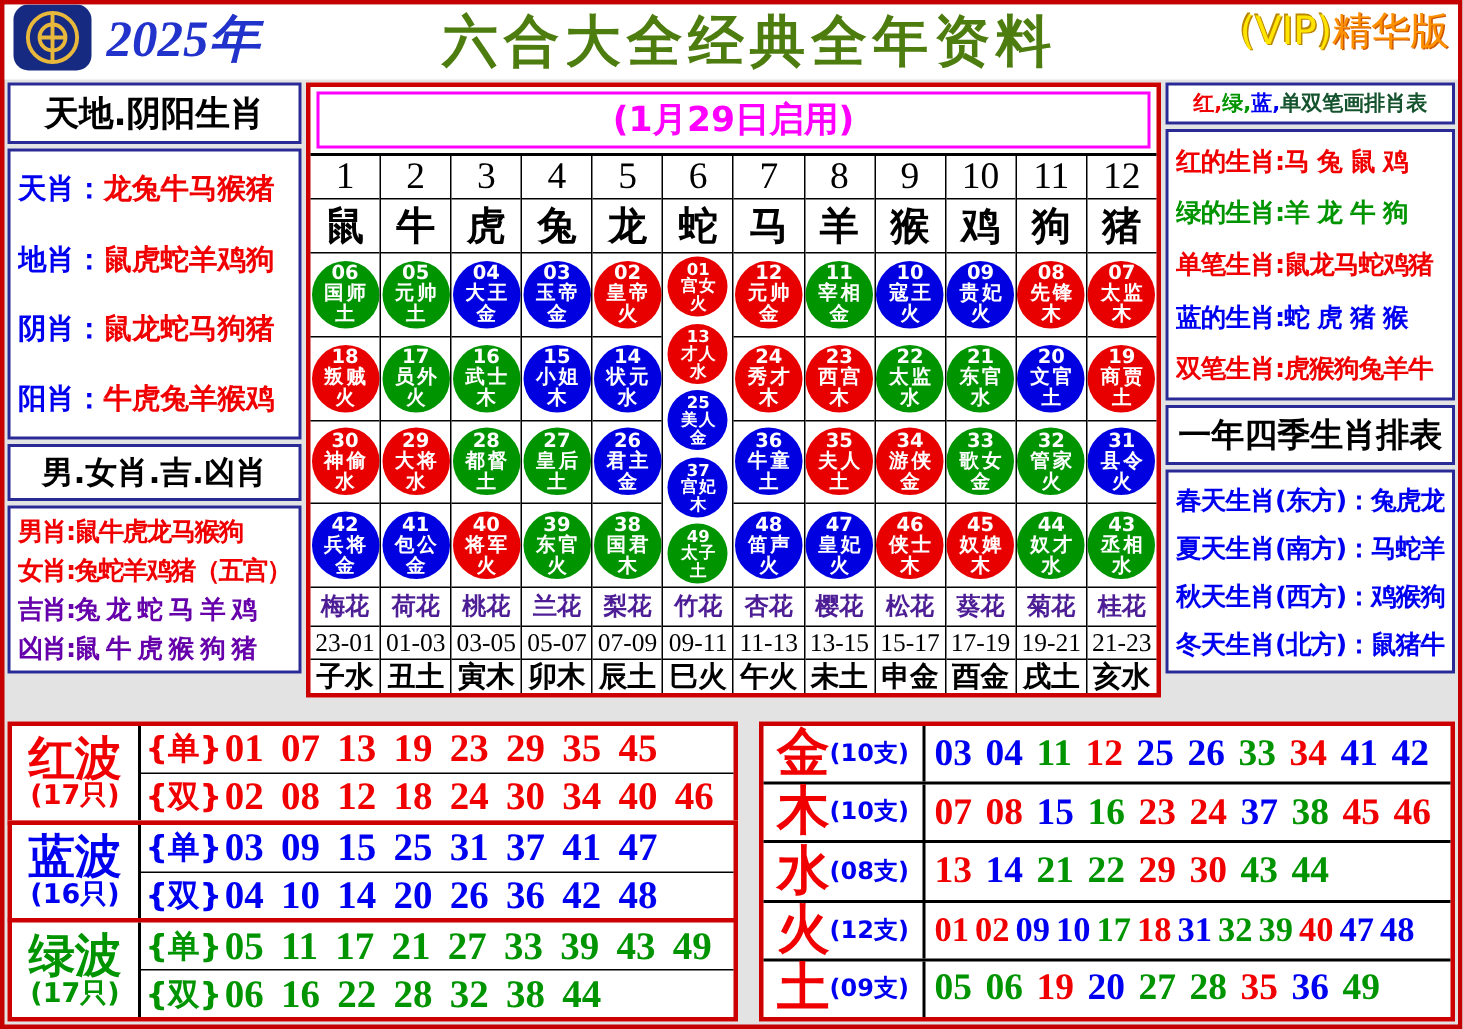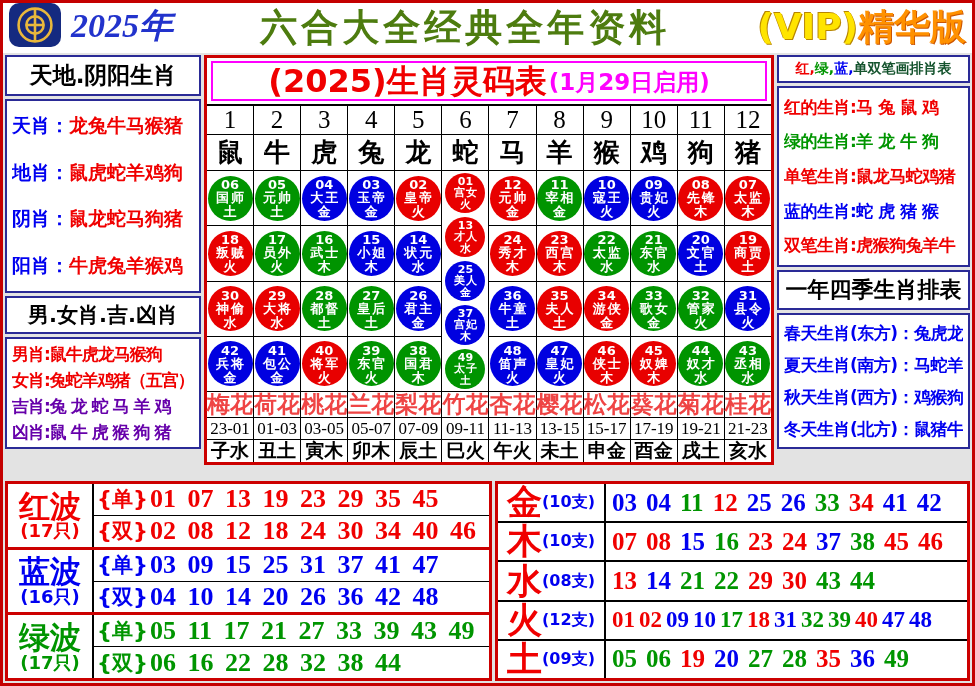--- a/index.html
+++ b/index.html
@@ -5,21 +5,21 @@
 *{box-sizing:border-box;margin:0;padding:0}
 html,body{width:975px;height:686px}
 body{font-family:"DejaVu Sans","Liberation Sans",sans-serif;background:#cfcfcf}
 .page{width:975px;height:686px;border:3px solid #c40000;background:#e3e3e3;display:flex;flex-direction:column;overflow:hidden}
 
 
 .hdr{height:50px;background:#fff;display:flex;align-items:flex-start;padding:0 6px;gap:10px}
 .logo{width:52px;height:44px;background:#152a80;border-radius:10px;display:flex;align-items:center;justify-content:center;flex:none}
 .year{font-size:34px;font-weight:bold;font-style:italic;color:#2233cc;font-family:"Liberation Serif",serif;white-space:nowrap}
 .title{flex:1;text-align:center;font-size:37px;font-weight:900;letter-spacing:4px;color:#4d7c0f;white-space:nowrap}
-.vip{font-size:36px;font-weight:700;white-space:nowrap}
+.vip{font-size:26px;font-weight:400;white-space:nowrap}
 .vip1{color:#ffe400;text-shadow:1px 1px 0 #b88600,-1px -1px 0 #b88600}
 .vip2{color:#ff9100;text-shadow:1px 1px 0 #cc5500}
 
 
 .c-red{color:#f00000}.c-blue{color:#0000f0}.c-green{color:#009500}
 .c-purple{color:#6600aa}.c-black{color:#14532d}
 
 
 .main{flex:1;display:flex;gap:3px;padding:2px;min-height:0}
 .panel{width:196px;display:flex;flex-direction:column;flex:none}
@@ -52,26 +52,26 @@
 .ballarea.tall{justify-content:space-between;align-items:center;padding:2px 0}
 .ball{width:45px;height:45px;border-radius:50%;display:flex;flex-direction:column;align-items:center;justify-content:center;color:#fff;font-weight:bold;line-height:1;flex:none}
 .ball .bn{font-size:13px;line-height:13px}
 .ball .bt{font-size:13px;line-height:14px;letter-spacing:2px;text-indent:2px;white-space:nowrap}
 .ball .be{font-size:13px;line-height:13px}
 .ball.sm{width:40px;height:40px}
 .ball.sm .bn{font-size:11px;line-height:11px}
 .ball.sm .bt{font-size:11px;line-height:12px;letter-spacing:1px;text-indent:1px}
 .ball.sm .be{font-size:11px;line-height:11px}
 .b-r{background:#e80000}.b-g{background:#009400}.b-b{background:#0000e0}
-.cflower{height:26px;color:#ef4444;font-weight:bold;font-size:23px}
+.cflower{height:26px;color:#4c1d95;font-weight:bold;font-size:16px}
 .ctime{height:22px;font-family:"Liberation Serif",serif;font-size:17px}
 .cbranch{height:22px;font-weight:bold;font-size:19px;border-bottom:none}
 
 
-.bottom{height:216px;display:flex;gap:3px;padding:14px 2px 2px;flex:none}
+.bottom{height:216px;display:flex;gap:14px;padding:14px 2px 2px;flex:none}
 .waves{width:487px;display:flex;flex-direction:column;flex:none}
 .wave-group{flex:1;border:3px solid #cc0000;background:#fff;display:flex;min-height:0}
 .wave-group + .wave-group{margin-top:-3px}
 .wave-labelbox{width:86px;border-right:2px solid #000;display:flex;flex-direction:column;align-items:center;justify-content:center;line-height:1.05;flex:none}
 .wave-name{font-size:31px;font-weight:900}
 .wave-count{font-size:18px;font-weight:bold}
 .wave-rows{flex:1;display:flex;flex-direction:column;min-width:0}
 .wave-row{flex:1;display:flex;align-items:center;border-bottom:1px solid #000;padding-left:3px;white-space:nowrap;overflow:hidden}
 .wave-row:last-child{border-bottom:none}
 .wave-tag{font-size:21px;font-weight:900;margin-right:2px}
@@ -124,21 +124,20 @@
             <div class="cat-row"><span class="cat-label c-red">男肖:</span><span class="cat-text c-red">鼠牛虎龙马猴狗</span></div>
             <div class="cat-row"><span class="cat-label c-red">女肖:</span><span class="cat-text c-red">兔蛇羊鸡猪（五宫）</span></div>
             <div class="cat-row"><span class="cat-label c-purple">吉肖:</span><span class="cat-text c-purple">兔 龙 蛇 马 羊 鸡</span></div>
             <div class="cat-row"><span class="cat-label c-purple">凶肖:</span><span class="cat-text c-purple">鼠 牛 虎 猴 狗 猪</span></div>
           </div>
       </section>
     </aside>
 
     <section class="center">
       <div class="ctitle">
-        <span class="ct1">(2025)生肖灵码表</span>
         <span class="ct2">(1月29日启用)</span>
       </div>
       <div class="grid" id="grid">
           <div class="tcol">
             <div class="cell cnum">1</div>
             <div class="cell czod">鼠</div>
             <div class="ballarea">
               <div class="ballcell">
                 <div class="ball b-g">
                   <div class="bn">06</div>

